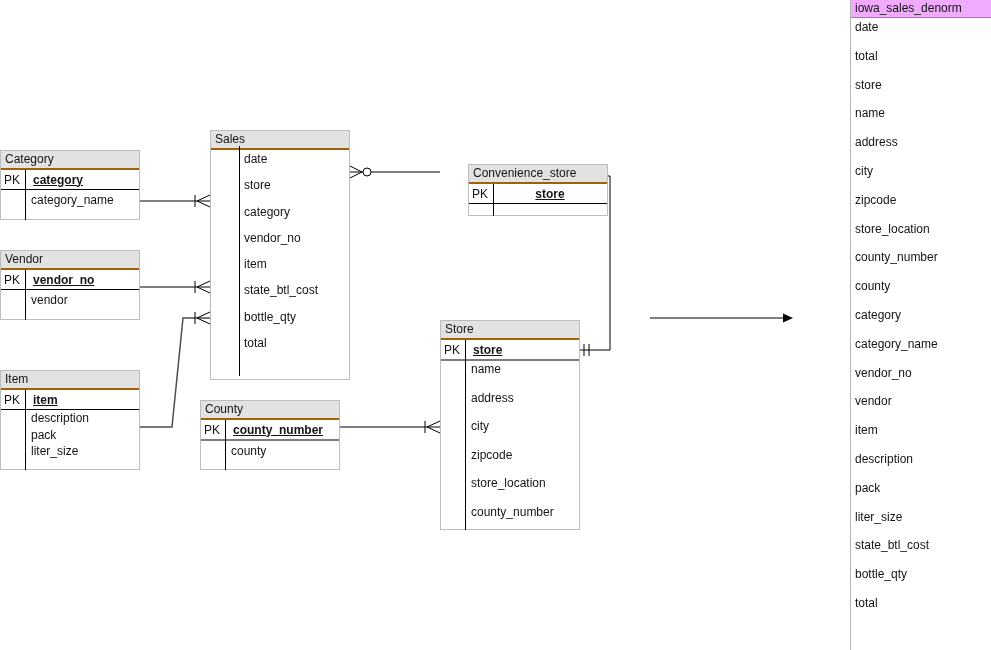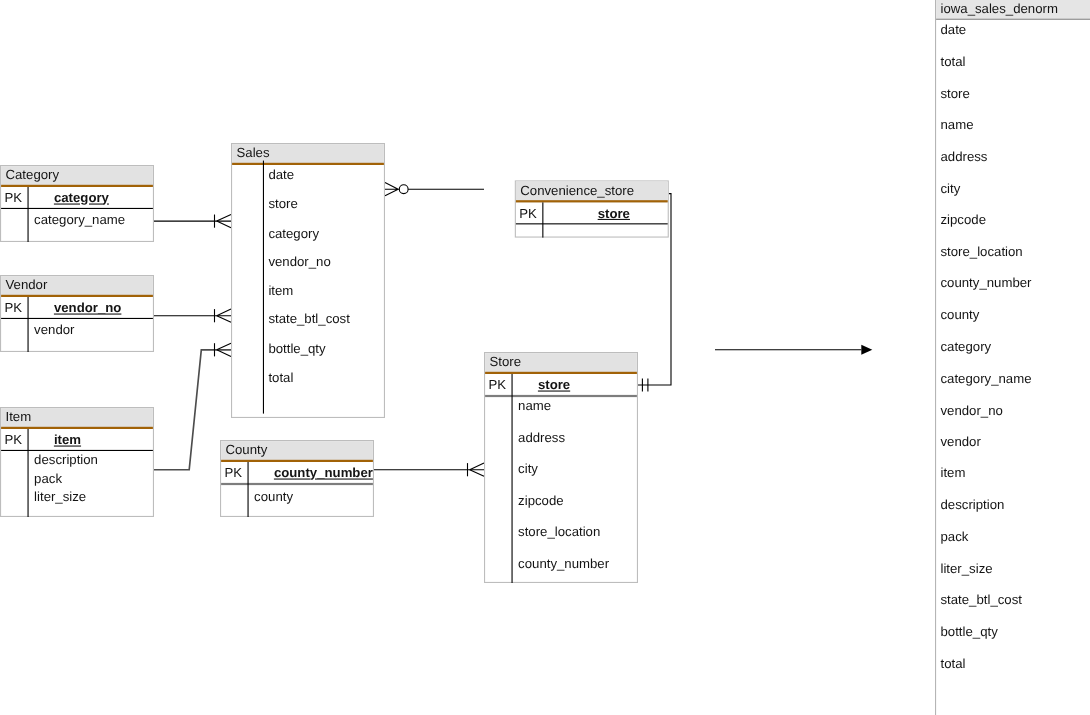--- a/index.html
+++ b/index.html
@@ -5,41 +5,41 @@
   html,body{margin:0;padding:0;background:#fff;}
   .canvas{position:relative;width:991px;height:650px;background:#ffffff;overflow:hidden;
           font-family:"Liberation Sans",sans-serif;font-size:12px;color:#141414;}
   
   .entity{position:absolute;background:#fff;border:1px solid #bdbdbd;box-sizing:border-box;}
   .e-header{height:17px;line-height:17px;padding:0 4px;background:#e2e2e2;
             border-bottom:2px solid #a16207;white-space:nowrap;overflow:hidden;}
   .e-body{position:relative;height:calc(100% - 18px);}
   .v-sep{position:absolute;top:0;bottom:0;left:24px;width:1px;background:#000;}
   .v-sep.wide{left:28px;}
-  .pk-row{display:flex;align-items:center;height:19px;border-bottom:1px solid #000;gap:16px;}
+  .pk-row{display:flex;align-items:center;height:19px;border-bottom:1px solid #000;}
   .pk-row.thick{border-bottom:2px solid #7d7d7d;}
   .pk-label{width:24px;padding-left:3px;flex:none;box-sizing:border-box;}
   .pk-name{font-weight:bold;text-decoration:underline;padding-left:8px;white-space:nowrap;}
   .pk-name.centered{flex:1;text-align:center;padding-left:0;}
   .fields{}
   .field{padding-left:30px;white-space:nowrap;}
   .f-sales .fields{margin-top:-4px;}
   .f-sales .field{line-height:26.3px;padding-left:33px;}
   .f-store .fields{margin-top:-6px;}
   .f-store .field{line-height:28.6px;}
   .f-small .field{line-height:16.5px;}
   .f-med .fields{padding-top:1px;}
   .f-med .field{line-height:18px;}
   
   .overlay{position:absolute;left:0;top:0;width:991px;height:650px;pointer-events:none;}
   
   .denorm{position:absolute;left:850px;top:0;width:141px;height:650px;background:#fff;
           border-left:1px solid #b5b5b5;box-sizing:border-box;}
   .d-header{position:relative;z-index:2;height:17px;line-height:17px;padding:0 4px;
-            background:#e5e5e5;border-bottom:1px solid #8a8a8a;white-space:nowrap;}
+            background:#f0abfc;border-bottom:1px solid #8a8a8a;white-space:nowrap;}
   .d-list{margin-top:-5px;position:relative;z-index:1;}
   .d-row{height:28.8px;line-height:28.8px;padding-left:4px;white-space:nowrap;}
 </style>
 </head>
 <body>
 
 <div class="canvas">
 
   <svg class="overlay" viewBox="0 0 991 650">
 

